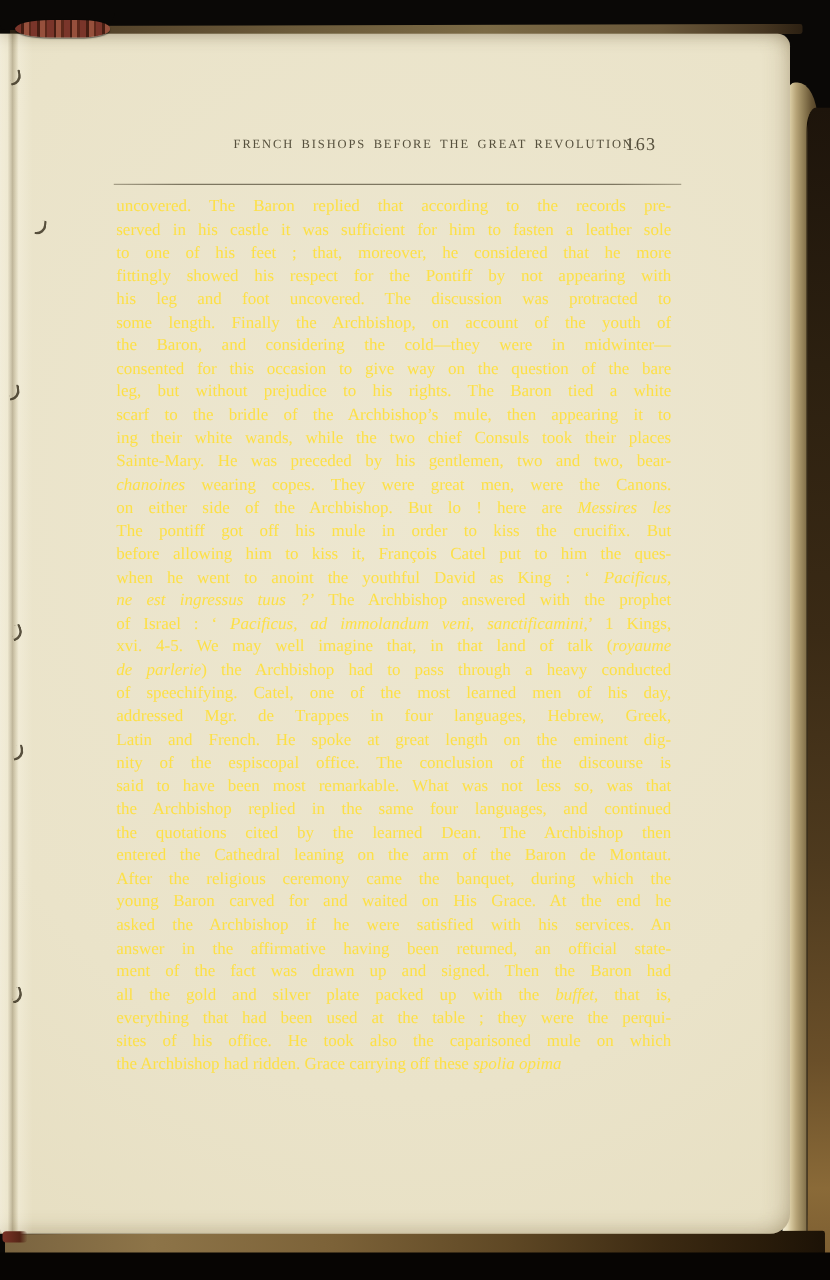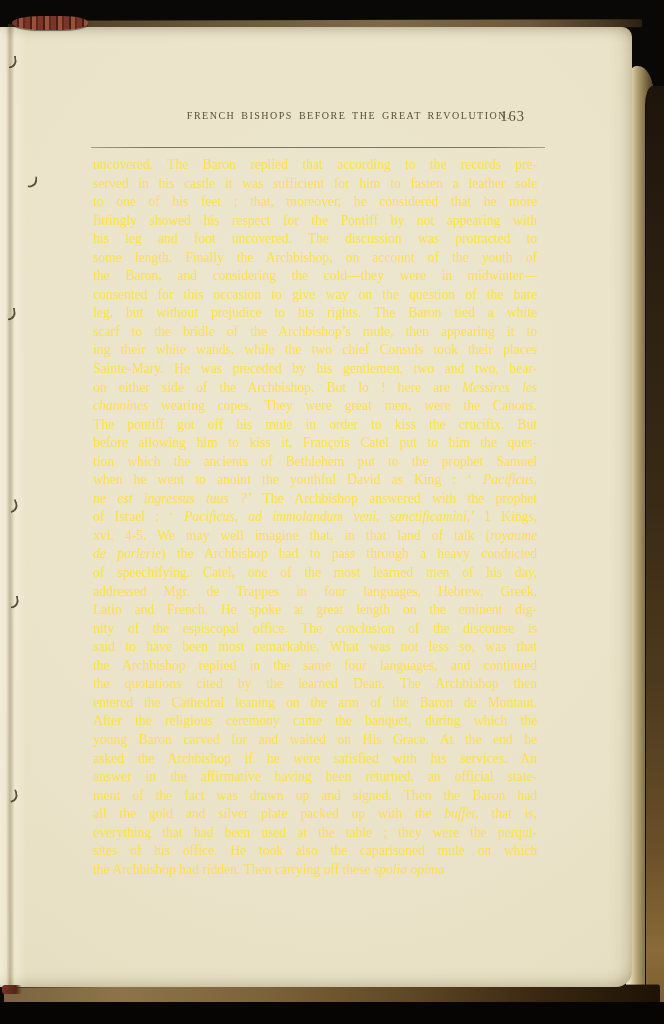--- a/index.html
+++ b/index.html
@@ -160,25 +160,24 @@
       <div class="line"><span>to one of his feet ; that, moreover, he considered that he more</span></div>
       <div class="line"><span>fittingly showed his respect for the Pontiff by not appearing with</span></div>
       <div class="line"><span>his leg and foot uncovered.  The discussion was protracted to</span></div>
       <div class="line"><span>some length.  Finally the Archbishop, on account of the youth of</span></div>
       <div class="line"><span>the Baron, and considering the cold—they were in midwinter—</span></div>
       <div class="line"><span>consented for this occasion to give way on the question of the bare</span></div>
       <div class="line"><span>leg, but without prejudice to his rights.  The Baron tied a white</span></div>
       <div class="line"><span>scarf to the bridle of the Archbishop’s mule, then appearing it to</span></div>
       <div class="line"><span>ing their white wands, while the two chief Consuls took their places</span></div>
       <div class="line"><span>Sainte-Mary.  He was preceded by his gentlemen, two and two, bear-</span></div>
+      <div class="line"><em>chanoines</em><span> wearing copes.  They were great men, were the Canons.</span></div>
       <div class="line"><span>on either side of the Archbishop.  But lo ! here are </span><em>Messires les</em></div>
-      <div class="line"><em>chanoines</em><span> wearing copes.  They were great men, were the Canons.</span></div>
       <div class="line"><span>The pontiff got off his mule in order to kiss the crucifix.  But</span></div>
       <div class="line"><span>before allowing him to kiss it, François Catel put to him the ques-</span></div>
-      <div class="line"><span>tion which the ancients of Bethlehem put to the prophet Samuel</span></div>
       <div class="line"><span>when he went to anoint the youthful David as King : ‘ </span><em>Pacificus,</em></div>
       <div class="line"><em>ne est ingressus tuus ?’</em><span>  The Archbishop answered with the prophet</span></div>
       <div class="line"><span>of Israel : ‘ </span><em>Pacificus, ad immolandum veni, sanctificamini,</em><span>’ 1 Kings,</span></div>
       <div class="line"><span>xvi. 4-5.  We may well imagine that, in that land of talk (</span><em>royaume</em></div>
       <div class="line"><em>de parlerie</em><span>) the Archbishop had to pass through a heavy conducted</span></div>
       <div class="line"><span>of speechifying.  Catel, one of the most learned men of his day,</span></div>
       <div class="line"><span>addressed Mgr. de Trappes in four languages, Hebrew, Greek,</span></div>
       <div class="line"><span>Latin and French.  He spoke at great length on the eminent dig-</span></div>
       <div class="line"><span>nity of the espiscopal office.  The conclusion of the discourse is</span></div>
       <div class="line"><span>said to have been most remarkable.  What was not less so, was that</span></div>
@@ -186,15 +185,15 @@
       <div class="line"><span>the quotations cited by the learned Dean.  The Archbishop then</span></div>
       <div class="line"><span>entered the Cathedral leaning on the arm of the Baron de Montaut.</span></div>
       <div class="line"><span>After the religious ceremony came the banquet, during which the</span></div>
       <div class="line"><span>young Baron carved for and waited on His Grace.  At the end he</span></div>
       <div class="line"><span>asked the Archbishop if he were satisfied with his services.  An</span></div>
       <div class="line"><span>answer in the affirmative having been returned, an official state-</span></div>
       <div class="line"><span>ment of the fact was drawn up and signed.  Then the Baron had</span></div>
       <div class="line"><span>all the gold and silver plate packed up with the </span><em>buffet</em><span>, that is,</span></div>
       <div class="line"><span>everything that had been used at the table ; they were the perqui-</span></div>
       <div class="line"><span>sites of his office.  He took also the caparisoned mule on which</span></div>
-      <div class="line"><span>the Archbishop had ridden.  Then carrying off these </span><em>spolia opima</em></div>
+      <div class="line"><span>the Archbishop had ridden.  Grace carrying off these </span><em>spolia opima</em></div>
     </div>
 </div>
 
 </body></html>

